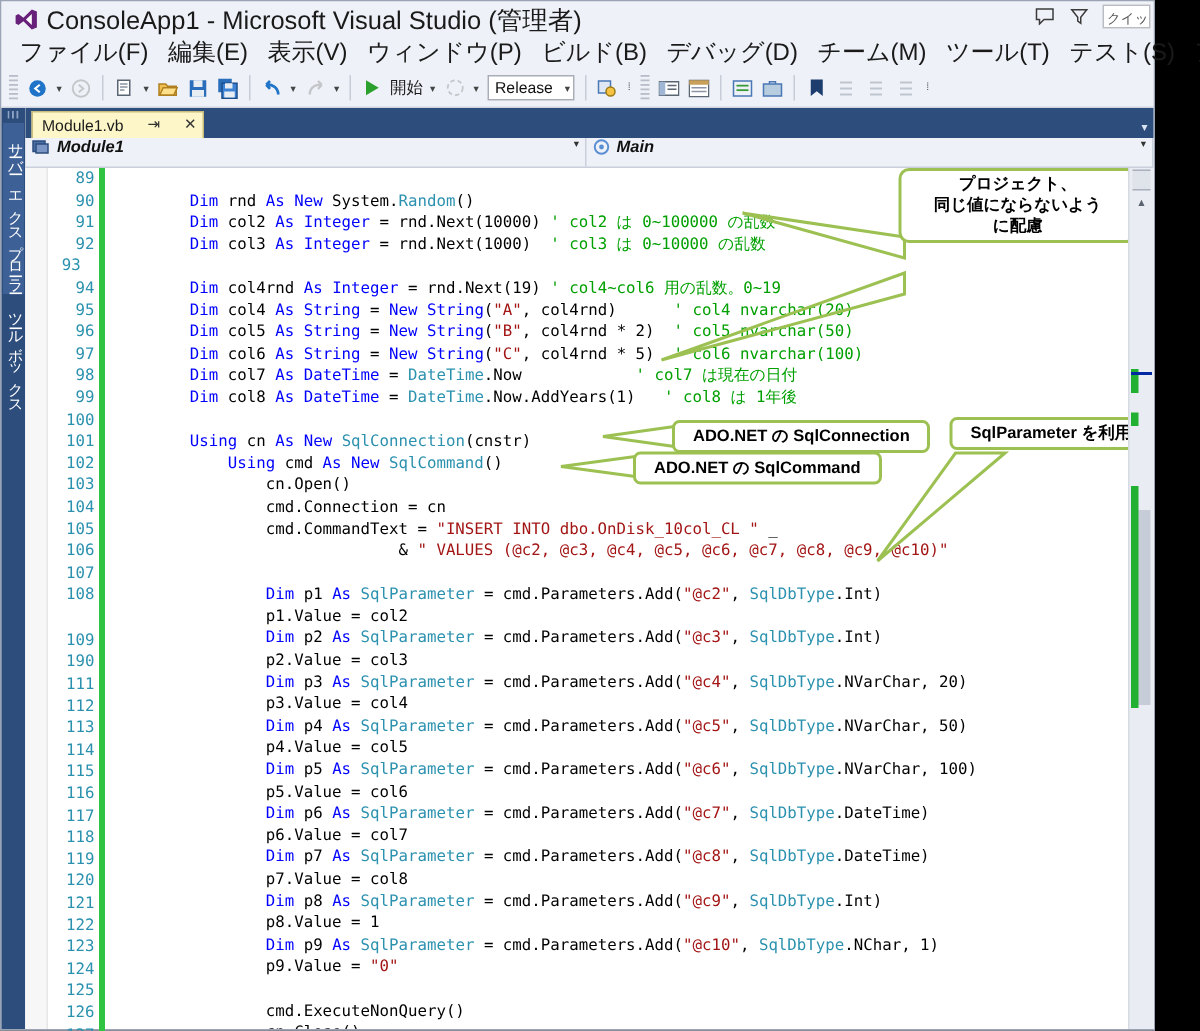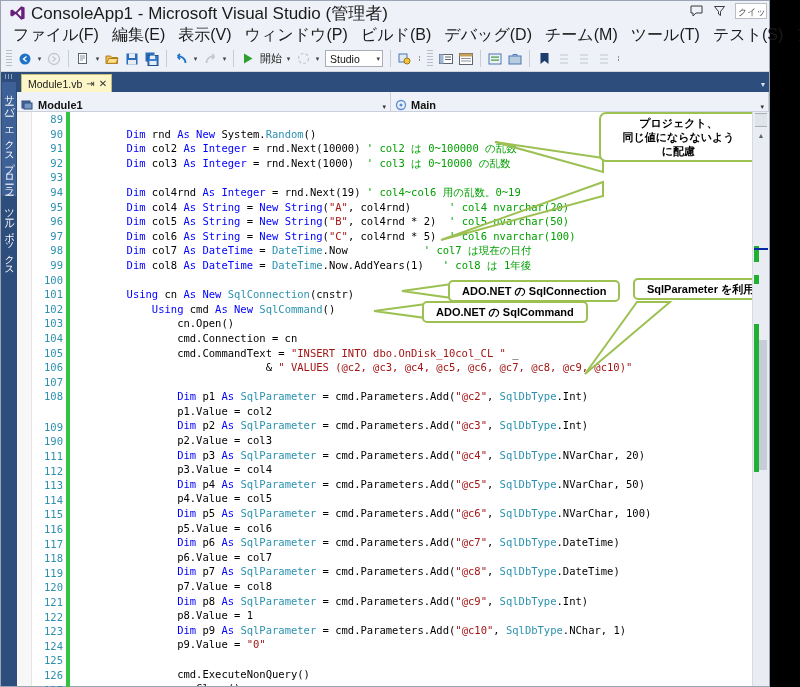--- a/index.html
+++ b/index.html
@@ -78,32 +78,32 @@
   .ld-tab.sel{background:#3d6096;}
   .editor-col{flex:1 1 auto;display:flex;flex-direction:column;min-width:0;background:#fff;}
   
   .tabwell{
     height:20px;background:#2d4d7d;display:flex;align-items:flex-end;
     flex:0 0 auto;position:relative;
   }
   .doc-tab{
     height:18px;background:#fdf6c8;border:1px solid #c8bd7a;border-bottom:none;
     display:flex;align-items:center;padding:0 4px 0 6px;margin-left:4px;
-    font-size:10.5px;color:#1a1a1a;box-sizing:border-box;gap:4px;
+    font-size:10.5px;color:#1a1a1a;box-sizing:border-box;gap:16px;
   }
   .pin-icon,.close-icon{font-size:10px;color:#333;}
   .tabwell-caret{position:absolute;right:4px;bottom:3px;font-size:8px;color:#dbe3f2;}
   
   .navbar{
     height:19px;background:#eef1f7;border-bottom:1px solid #c9cfdb;
     display:flex;align-items:stretch;flex:0 0 auto;
   }
   .nav-combo{
-    display:flex;align-items:flex-end;flex:0 0 auto;padding-left:4px;
-    border-right:1px solid #c9cfdb;position:relative;
+    display:flex;align-items:flex-start;flex:0 0 auto;padding-left:4px;
+    border-right:1px solid #c9cfdb;position:relative;font-style:italic;
   }
   .nav-combo.left{width:374px;box-sizing:border-box;}
   .nav-combo.right{flex:1 1 auto;}
   .nav-icon{margin-right:4px;display:flex;align-items:center;}
   .nav-label{font-size:11px;color:#111;font-weight:bold;}
   .nav-caret{position:absolute;right:4px;font-size:7px;color:#333;}
   
   .code-area{flex:1 1 auto;display:flex;min-height:0;background:#fff;position:relative;}
   .fold-col{width:14px;background:#f7f7f7;border-right:1px solid #e6e6e6;flex:0 0 auto;}
   .gutter{
@@ -255,21 +255,21 @@
     </span>
     <span class="tb-text">開始</span>
     <span class="tb-caret">▾</span>
     <span class="tb-btn" style="opacity:.4">
       <svg width="13" height="13" viewBox="0 0 13 13">
           <circle cx="6.5" cy="6.5" r="5" fill="none" stroke="#888" stroke-width="1.2" stroke-dasharray="3 2"></circle>
         </svg>
     </span>
     <span class="tb-caret">▾</span>
     <span class="combo">
-      <span class="cv">Studio</span>
+      <span class="cv">Release</span>
       <span class="cc">▾</span>
     </span>
     <span class="tb-sep"></span>
     <span class="tb-btn">
       <svg width="14" height="14" viewBox="0 0 14 14">
           <rect x="1" y="2" width="8" height="8" fill="#dfe8f5" stroke="#4a77b5"></rect>
           <circle cx="9" cy="9" r="3" fill="#f5c242" stroke="#9c7b16"></circle>
         </svg>
     </span>
     <span class="tb-caret">⁞</span>
@@ -370,21 +370,21 @@
         </div>
       </div>
 
       <div class="code-area">
         <div class="fold-col"></div>
         <div class="gutter" id="gutter">
             <div style="height: 14.6px; line-height: 14.6px;">89</div>
             <div style="height: 14.6px; line-height: 14.6px;">90</div>
             <div style="height: 14.6px; line-height: 14.6px;">91</div>
             <div style="height: 14.6px; line-height: 14.6px;">92</div>
-            <div style="height: 14.6px; line-height: 14.6px;">93</div>
+            <div style="height: 14.6px; line-height: 14.6px; text-align: center;">93</div>
             <div style="height: 14.6px; line-height: 14.6px;">94</div>
             <div style="height: 14.6px; line-height: 14.6px;">95</div>
             <div style="height: 14.6px; line-height: 14.6px;">96</div>
             <div style="height: 14.6px; line-height: 14.6px;">97</div>
             <div style="height: 14.6px; line-height: 14.6px;">98</div>
             <div style="height: 14.6px; line-height: 14.6px;">99</div>
             <div style="height: 14.6px; line-height: 14.6px;">100</div>
             <div style="height: 14.6px; line-height: 14.6px;">101</div>
             <div style="height: 14.6px; line-height: 14.6px;">102</div>
             <div style="height: 14.6px; line-height: 14.6px;">103</div>

